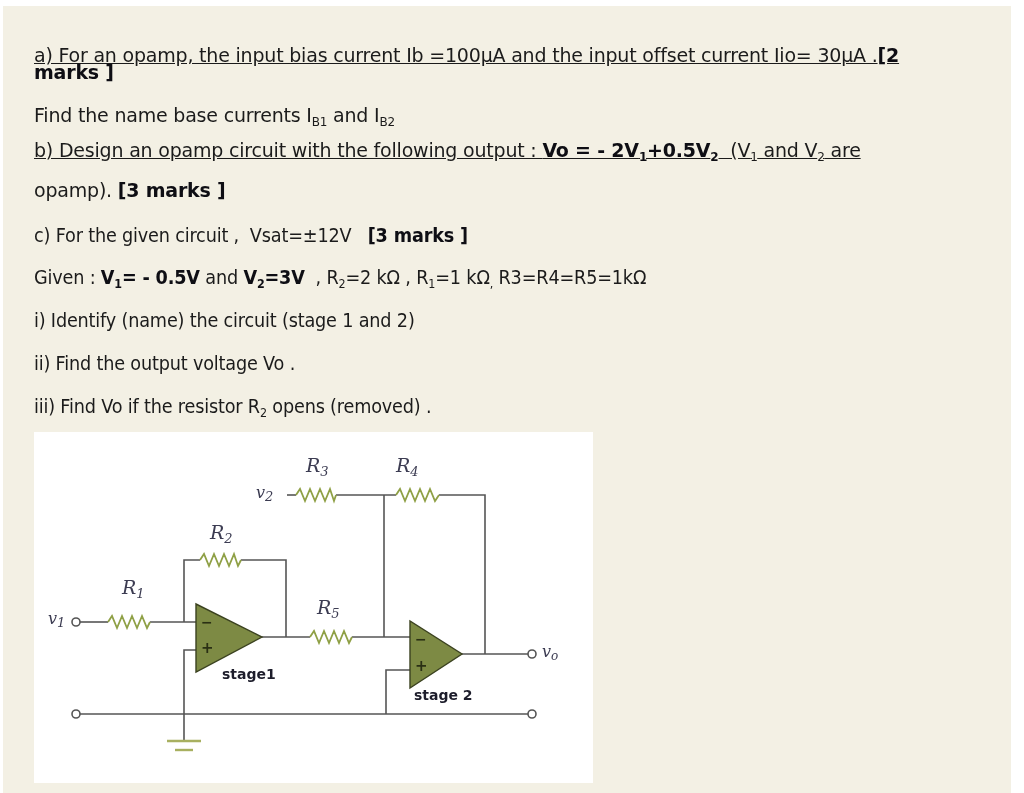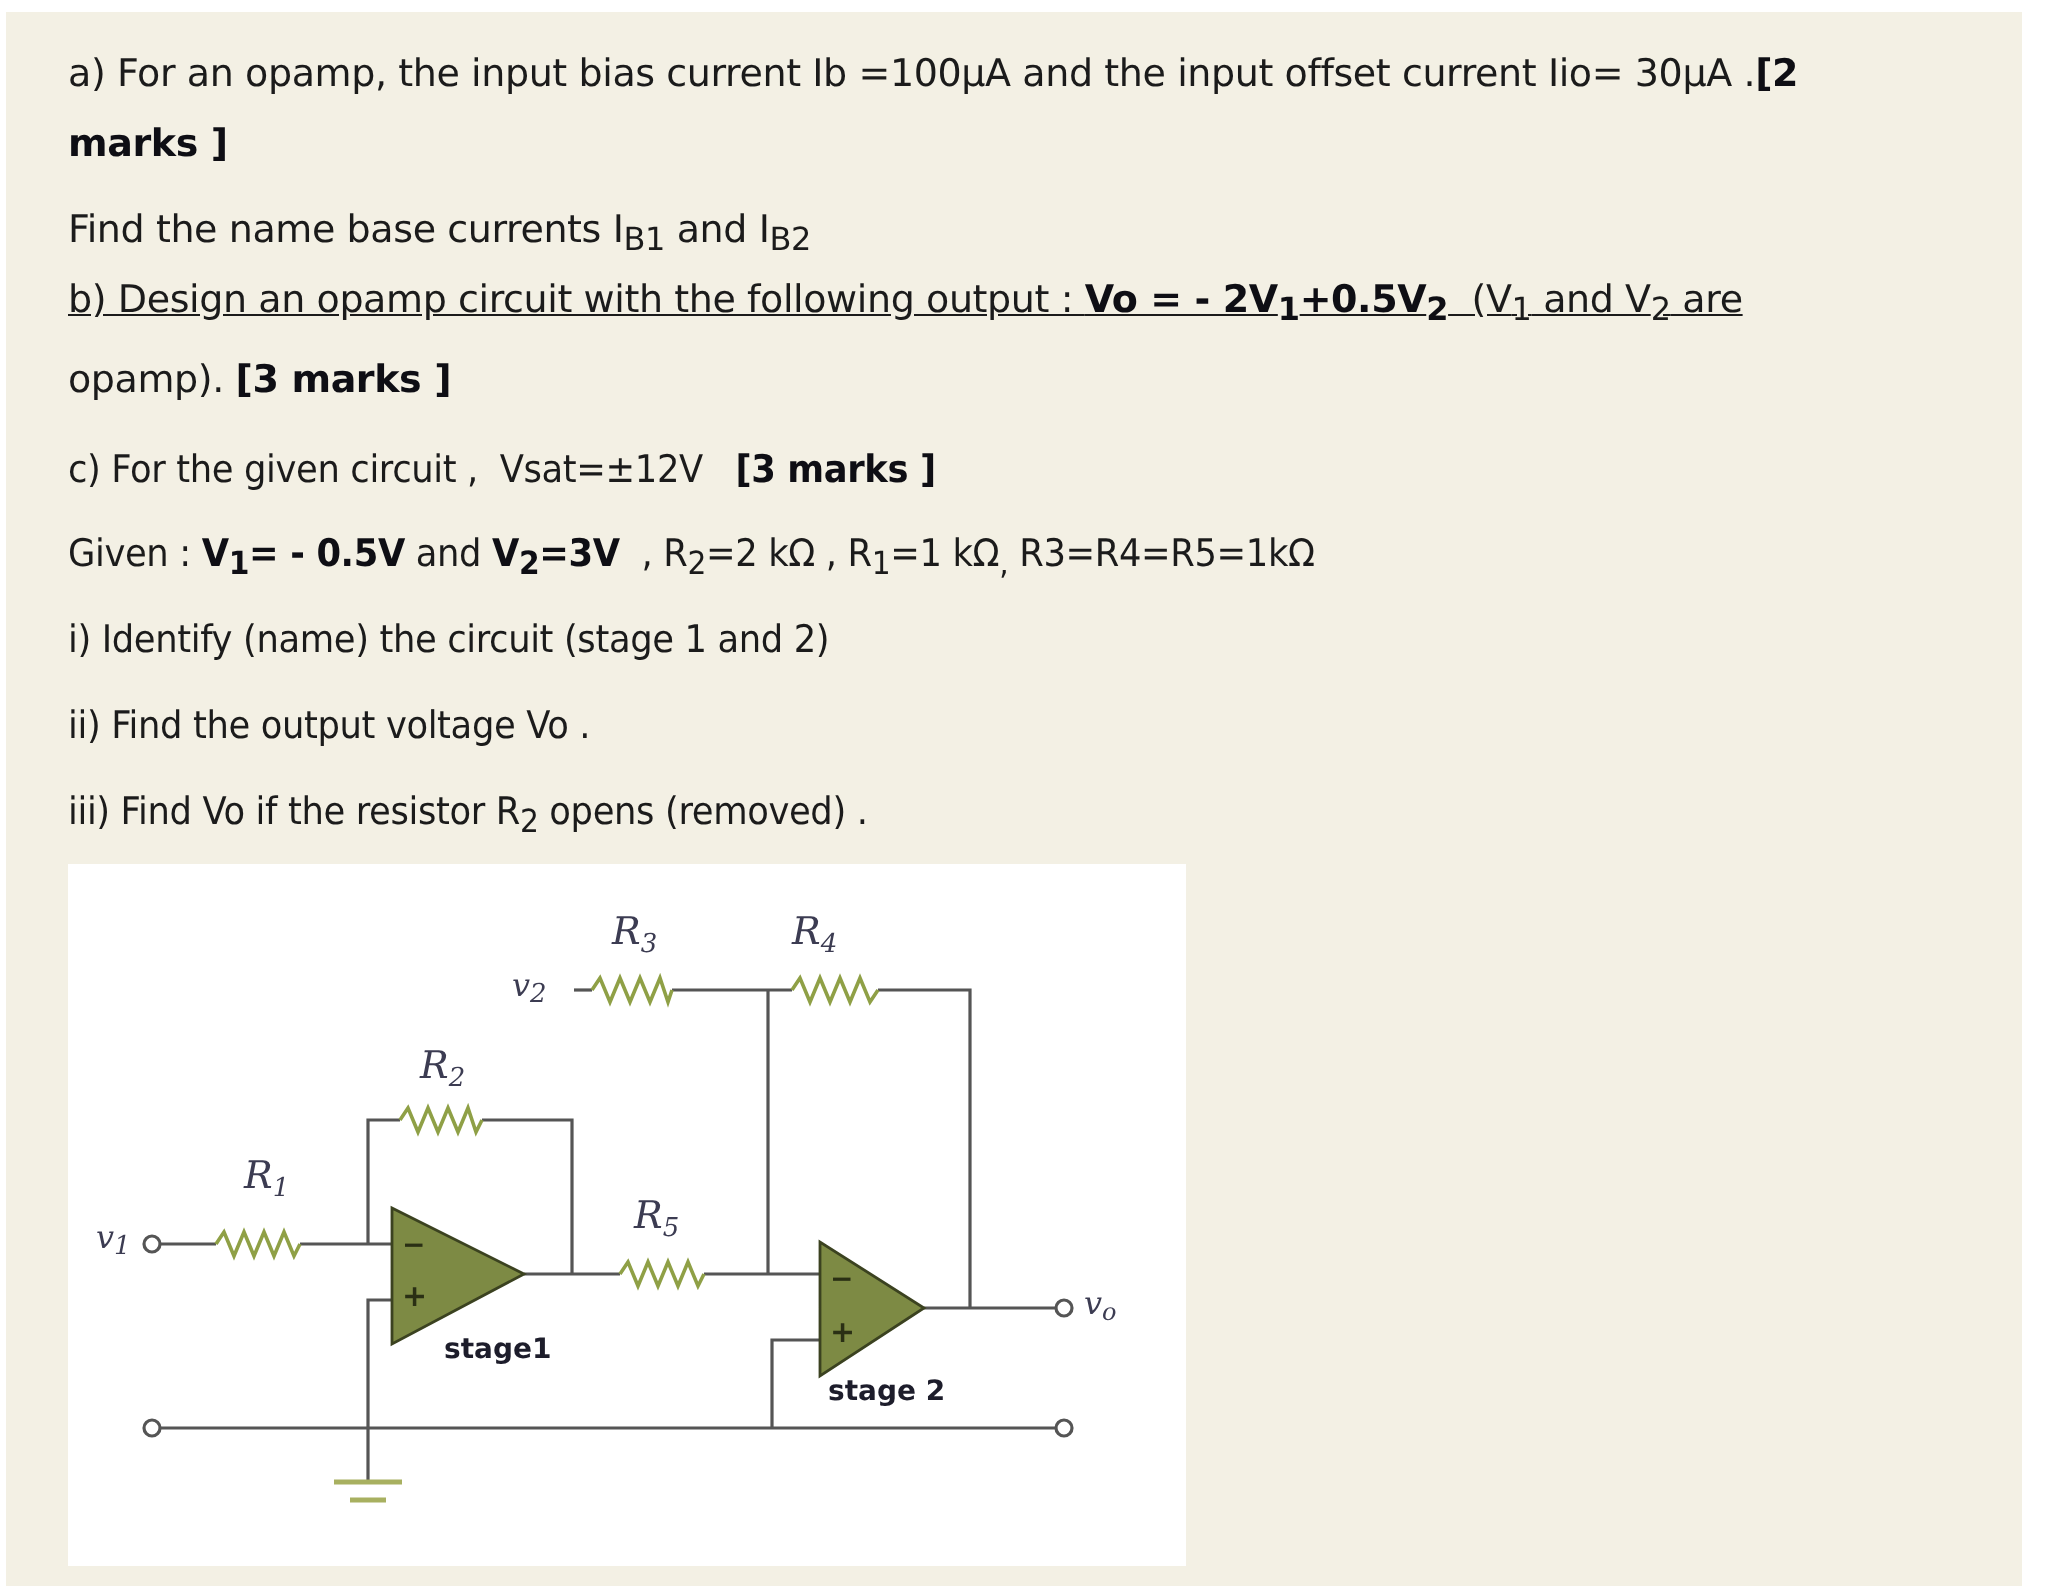--- a/index.html
+++ b/index.html
@@ -9,36 +9,36 @@
   }
   .panel {
     position: absolute; left: 3px; top: 6px; width: 1008px; height: 787px;
     background: #f3f0e4;
   }
   .text-block {
     position: absolute; left: 34px; color: #1b1b1b; font-size: 19px;
     letter-spacing: -0.2px; white-space: nowrap; line-height: 28px;
   }
   .text-block b { font-weight: bold; color: #0e0e14; }
-  sub { font-size: 16px; vertical-align: -4px; line-height: 0; }
+  sub { font-size: 12px; vertical-align: -4px; line-height: 0; }
   .condensed { transform: scaleX(0.93); transform-origin: left center; }
   .figure {
     position: absolute; left: 34px; top: 432px; width: 559px; height: 351px;
     background: #ffffff;
   }
   .figure svg { position: absolute; left: 0; top: 0; }
   .lbl { font-family: "DejaVu Serif", "Liberation Serif", serif; font-style: italic; fill: #3c3c52; }
   .stg { font-family: "DejaVu Sans", "Liberation Sans", sans-serif; font-weight: bold; fill: #1d1d2b; }
 </style>
 </head>
 <body>
 
 <div class="panel"></div>
 
-<div class="text-block" style="top:23px;">
+<div class="text-block" style="top:41px;text-decoration:underline;">
   <span>a) For an opamp, the input bias current Ib =100µA and the input offset current Iio= 30µA .</span><b>[2</b>
 </div>
 <div class="text-block" style="top:58px;">
   <b>marks ]</b>
 </div>
 <div class="text-block" style="top:101px;">
   <span>Find the name base currents I</span><sub>B1</sub><span> and I</span><sub>B2</sub>
 </div>
 
 <div class="text-block" style="top:136px;text-decoration:underline;">

